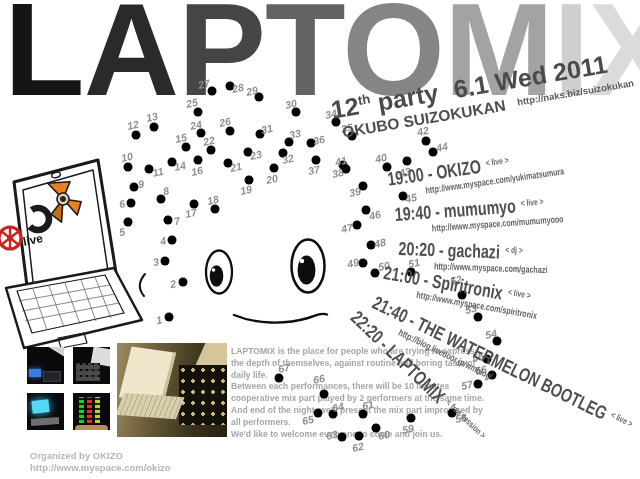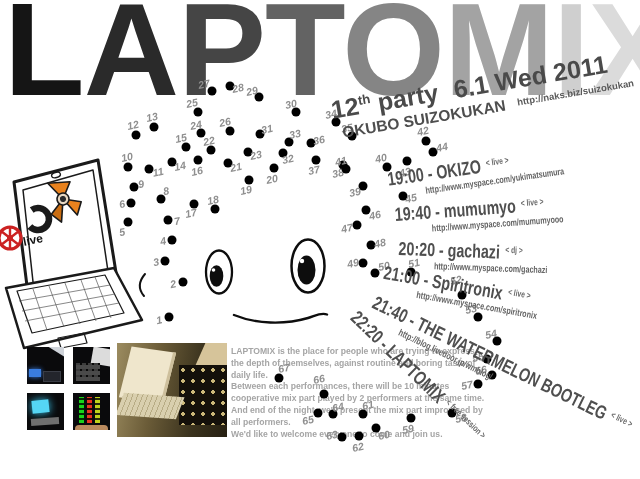--- a/index.html
+++ b/index.html
@@ -318,14 +318,18 @@
 
   <div id="description">LAPTOMIX is the place for people  who are trying to express
 the depth  of themselves,  against routine  and boring taste of
 daily life.
 Between each performances, there will be 10 minutes
 cooperative mix part played by 2 performers at the same time.
 And end of the night, we'll present the  mix part improvised by
 all performers.
 We'd like to welcome  everyone  to come and join us.</div>
 
+  <div id="organizer">
+    <div>Organized by OKIZO</div>
+    <div>http://www.myspace.com/okizo</div>
+  </div>
 
 </div>
 
 </body></html>

